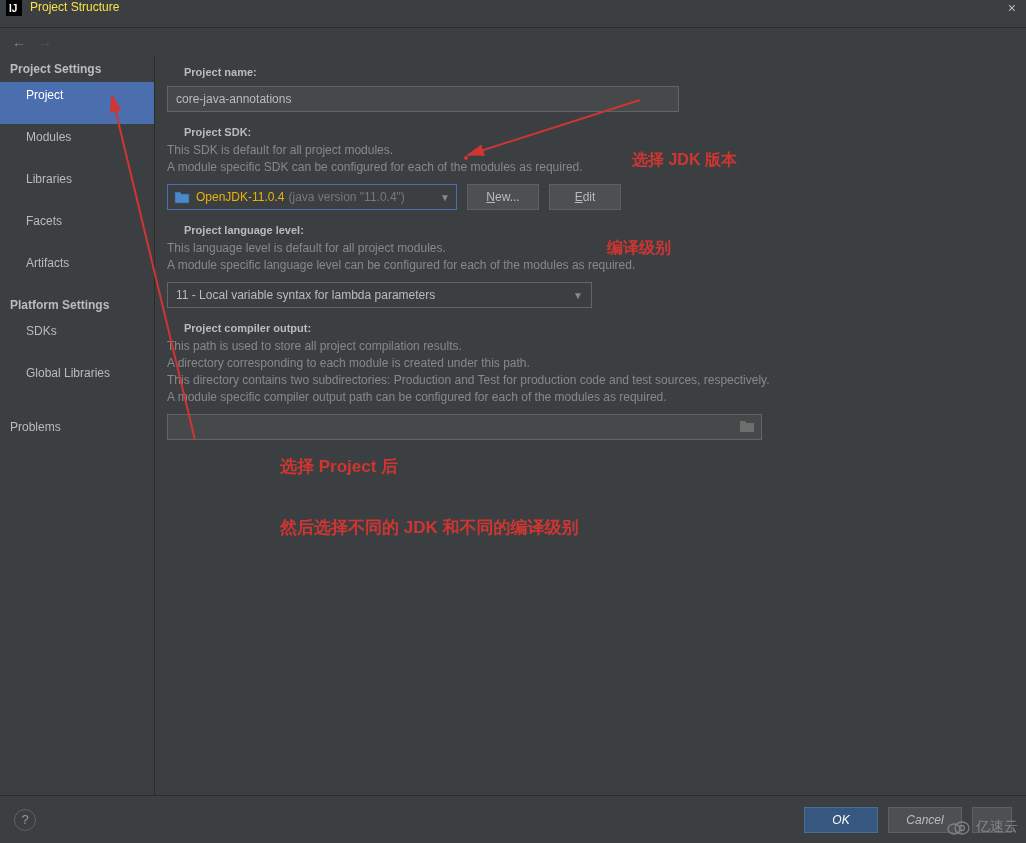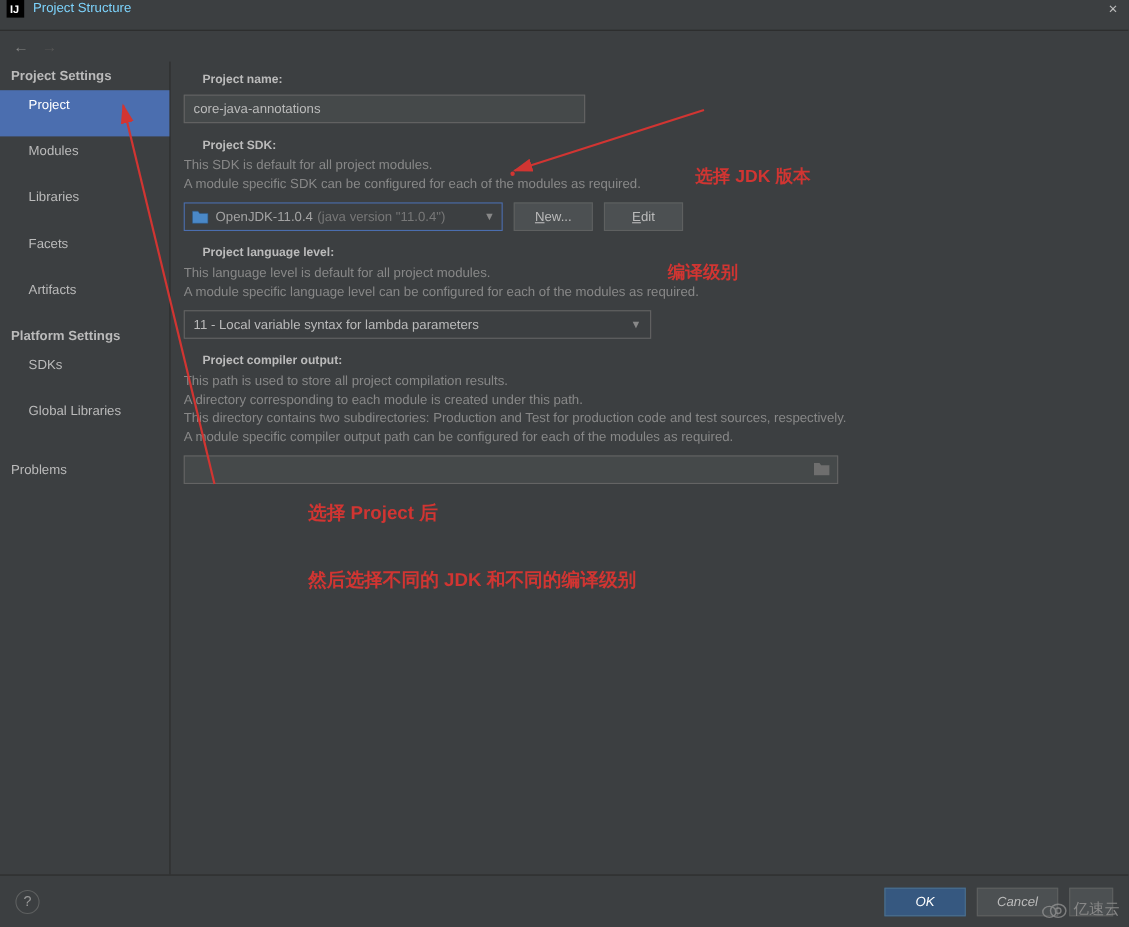--- a/index.html
+++ b/index.html
@@ -2,21 +2,21 @@
 <html><head>
 <meta charset="utf-8">
 <style>
 * { box-sizing: border-box; margin: 0; padding: 0; font-family: "Segoe UI", Arial, sans-serif; }
 body { background: #3c3f41; color: #bbbbbb; width: 1026px; height: 843px; overflow: hidden; position: relative; font-size: 12px; }
 
 
 .titlebar { height: 28px; background: #3c3f41; border-bottom: 1px solid #2b2b2b; display: flex; align-items: flex-start; padding: 0 6px; }
 .titlebar .app-icon { width: 16px; height: 16px; background: #000; display: flex; align-items: center; justify-content: center; }
 .titlebar .app-icon svg { width: 14px; height: 14px; }
-.titlebar .title { margin-left: 8px; color: #7dd3fc; font-size: 12px; }
+.titlebar .title { margin-left: 8px; color: #fde047; font-size: 12px; }
 .titlebar .close { margin-left: auto; color: #bbb; font-size: 14px; padding: 0 4px; cursor: pointer; }
 
 
 .navrow { height: 28px; display: flex; align-items: center; padding: 0 12px; gap: 12px; }
 .navrow .arrow { color: #888; font-size: 14px; }
 .navrow .arrow.disabled { color: #555; }
 
 
 .main { display: flex; height: calc(843px - 28px - 28px - 48px); }
 
@@ -25,26 +25,26 @@
 .sidebar .section-title { font-weight: bold; color: #bbb; padding: 6px 10px 6px 10px; font-size: 12px; }
 .sidebar .item { padding: 4px 10px 20px 26px; color: #bbb; cursor: pointer; font-size: 12px; line-height: 18px; }
 .sidebar .item.selected { background: #4b6eaf; color: #fff; }
 .sidebar .spacer { height: 12px; }
 
 
 .content { flex: 1; padding: 10px 18px 0 12px; position: relative; }
 .label { font-weight: bold; color: #bbb; margin-bottom: 4px; font-size: 11px; padding-left: 17px; }
 .desc { color: #888; font-size: 12px; line-height: 17px; }
 
-.input-text { width: 365px; height: 26px; background: #45494a; border: 1px solid #646464; color: #bbb; padding: 0 8px; font-size: 12px; margin-top: 4px; }
+.input-text { width: 512px; height: 26px; background: #45494a; border: 1px solid #646464; color: #bbb; padding: 0 8px; font-size: 12px; margin-top: 4px; }
 
 .sdk-row { display: flex; align-items: center; gap: 10px; margin-top: 8px; }
 .sdk-select { width: 290px; height: 26px; background: #3c3f41; border: 1px solid #4b6eaf; display: flex; align-items: center; padding: 0 6px; position: relative; cursor: pointer; }
 .sdk-select .folder-icon { width: 16px; height: 14px; margin-right: 6px; }
-.sdk-select .sdk-name { color: #a3a3a3; font-size: 12px; }
+.sdk-select .sdk-name { color: #eab308; font-size: 12px; }
 .sdk-select .sdk-ver { color: #777; font-size: 12px; margin-left: 4px; }
 .sdk-select .caret { margin-left: auto; color: #888; font-size: 10px; }
 .btn { height: 26px; min-width: 72px; background: #4c5052; border: 1px solid #5e6060; color: #bbb; font-size: 12px; cursor: pointer; padding: 0 10px; }
 .btn u { text-decoration: underline; }
 .btn.primary { background: #365880; border-color: #4c708c; color: #fff; }
 
 .lang-select { width: 425px; height: 26px; background: #3c3f41; border: 1px solid #646464; display: flex; align-items: center; padding: 0 8px; margin-top: 8px; cursor: pointer; }
 .lang-select .caret { margin-left: auto; color: #888; font-size: 10px; }
 
 .output-row { margin-top: 8px; width: 595px; height: 26px; background: #45494a; border: 1px solid #646464; display: flex; align-items: center; padding: 0 6px; }

